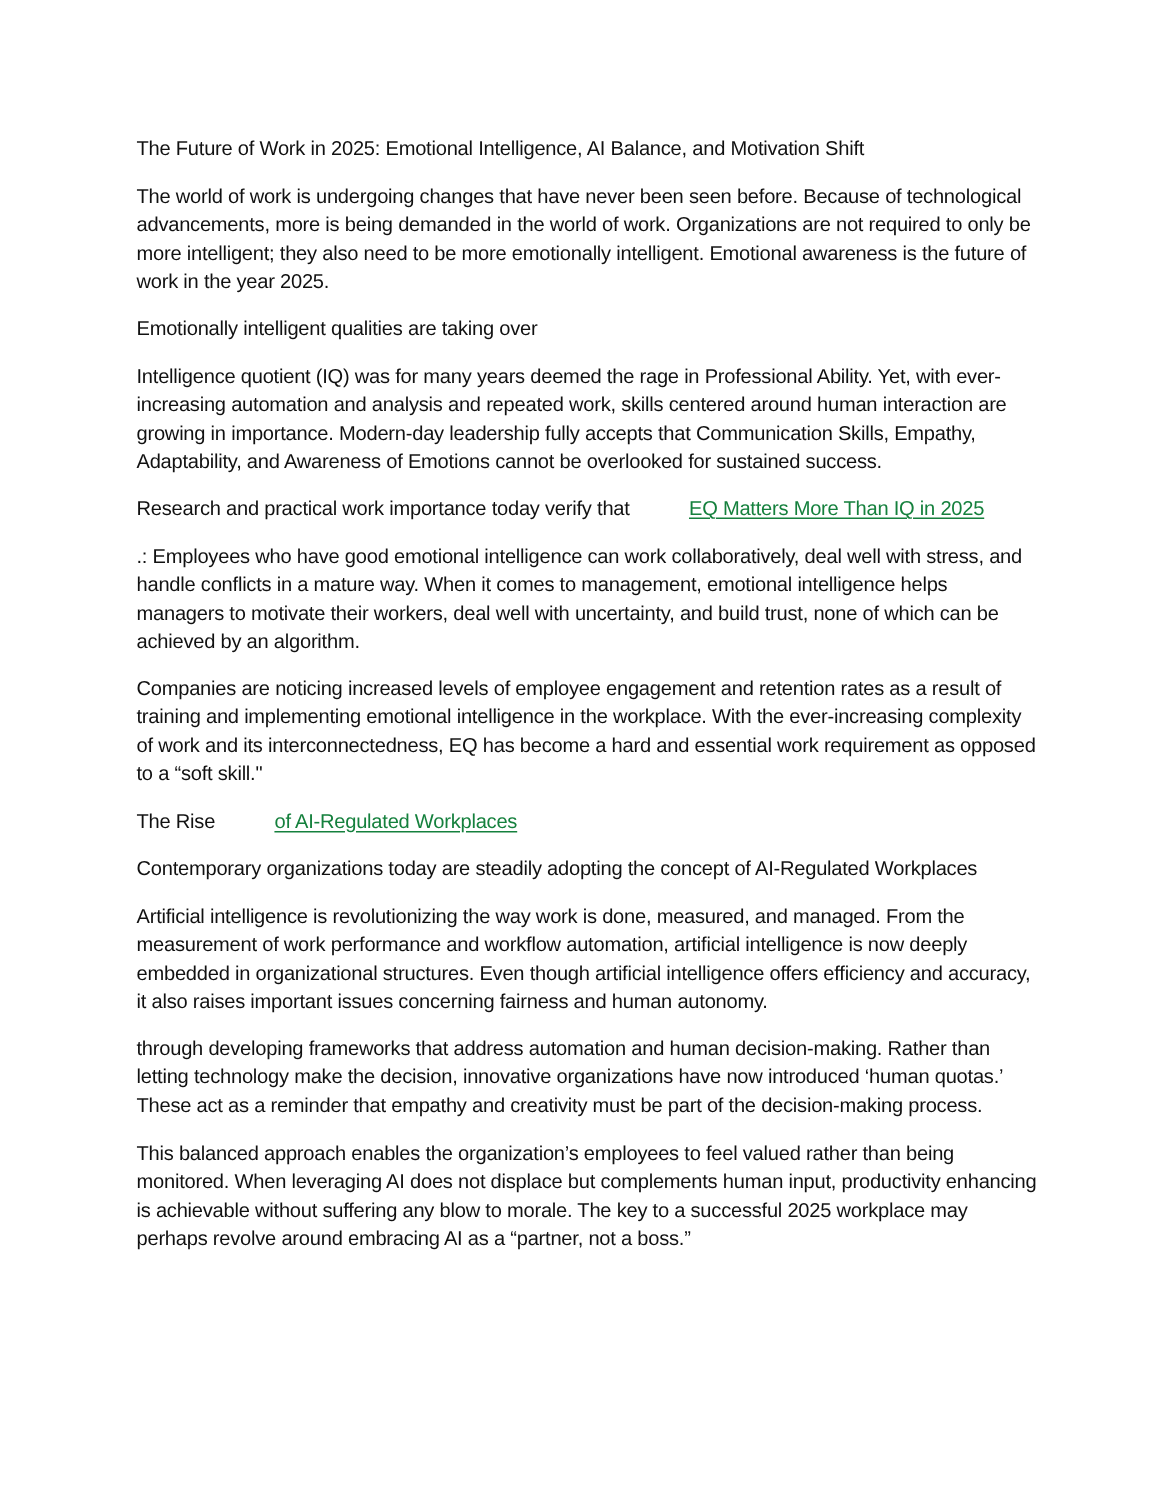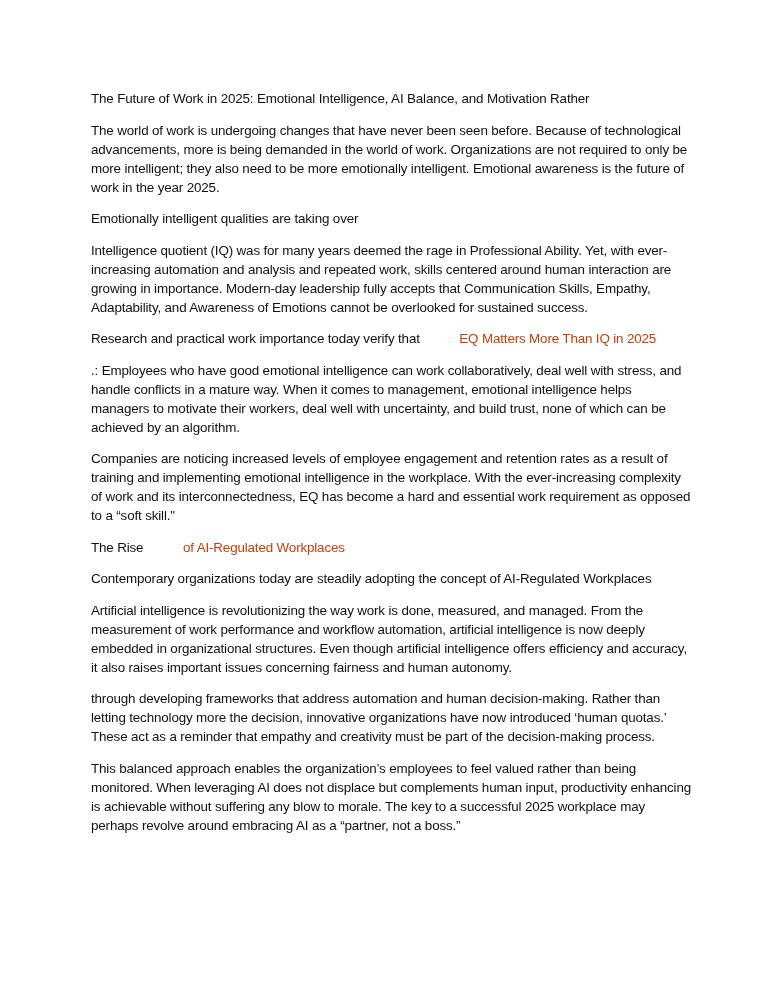--- a/index.html
+++ b/index.html
@@ -21,34 +21,35 @@
       font-family: "Liberation Sans", sans-serif;
       font-size: 13.4px;
       line-height: 19px;
       color: #111111;
       letter-spacing: -0.15px;
     }
     .para {
       margin: 0 0 12.5px 0;
     }
     .link {
-      color: #c2410c;
+      color: #15803d;
+      text-decoration: underline;
       text-underline-offset: 2px;
       padding-left: 36px;
     }
   </style>
 </head>
 <body>
 
 <div class="page">
-  <p class="para">The Future of Work in 2025: Emotional Intelligence, AI Balance, and Motivation Rather</p>
+  <p class="para">The Future of Work in 2025: Emotional Intelligence, AI Balance, and Motivation Shift</p>
   <p class="para">The world of work is undergoing changes that have never been seen before. Because of technological advancements, more is being demanded in the world of work. Organizations are not required to only be more intelligent; they also need to be more emotionally intelligent. Emotional awareness is the future of work in the year 2025.</p>
   <p class="para">Emotionally intelligent qualities are taking over</p>
   <p class="para">Intelligence quotient (IQ) was for many years deemed the rage in Professional Ability. Yet, with ever-increasing automation and analysis and repeated work, skills centered around human interaction are growing in importance. Modern-day leadership fully accepts that Communication Skills, Empathy, Adaptability, and Awareness of Emotions cannot be overlooked for sustained success.</p>
   <p class="para"><span>Research and practical work importance today verify that </span><a class="link">EQ Matters More Than IQ in 2025</a></p>
   <p class="para">.: Employees who have good emotional intelligence can work collaboratively, deal well with stress, and handle conflicts in a mature way. When it comes to management, emotional intelligence helps managers to motivate their workers, deal well with uncertainty, and build trust, none of which can be achieved by an algorithm.</p>
   <p class="para">Companies are noticing increased levels of employee engagement and retention rates as a result of training and implementing emotional intelligence in the workplace. With the ever-increasing complexity of work and its interconnectedness, EQ has become a hard and essential work requirement as opposed to a “soft skill."</p>
   <p class="para"><span>The Rise </span><a class="link">of AI-Regulated Workplaces</a></p>
   <p class="para">Contemporary organizations today are steadily adopting the concept of AI-Regulated Workplaces</p>
   <p class="para">Artificial intelligence is revolutionizing the way work is done, measured, and managed. From the measurement of work performance and workflow automation, artificial intelligence is now deeply embedded in organizational structures. Even though artificial intelligence offers efficiency and accuracy, it also raises important issues concerning fairness and human autonomy.</p>
-  <p class="para">through developing frameworks that address automation and human decision-making. Rather than letting technology more the decision, innovative organizations have now introduced ‘human quotas.’ These act as a reminder that empathy and creativity must be part of the decision-making process.</p>
+  <p class="para">through developing frameworks that address automation and human decision-making. Rather than letting technology make the decision, innovative organizations have now introduced ‘human quotas.’ These act as a reminder that empathy and creativity must be part of the decision-making process.</p>
   <p class="para">This balanced approach enables the organization’s employees to feel valued rather than being monitored. When leveraging AI does not displace but complements human input, productivity enhancing is achievable without suffering any blow to morale. The key to a successful 2025 workplace may perhaps revolve around embracing AI as a “partner, not a boss.”</p>
 </div>
 
 </body></html>

